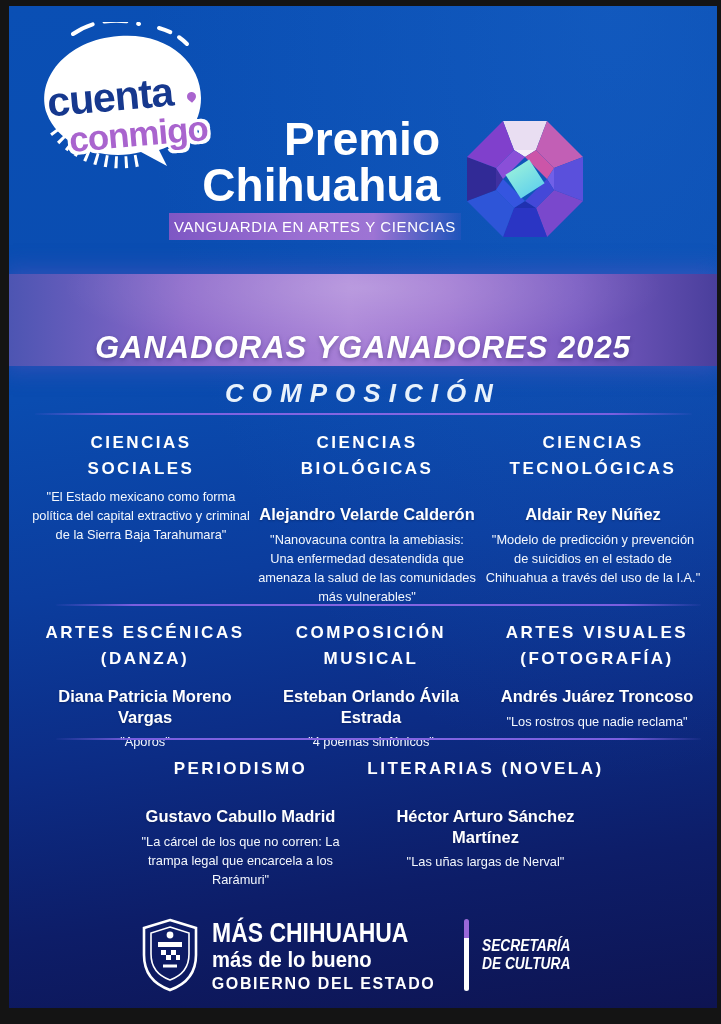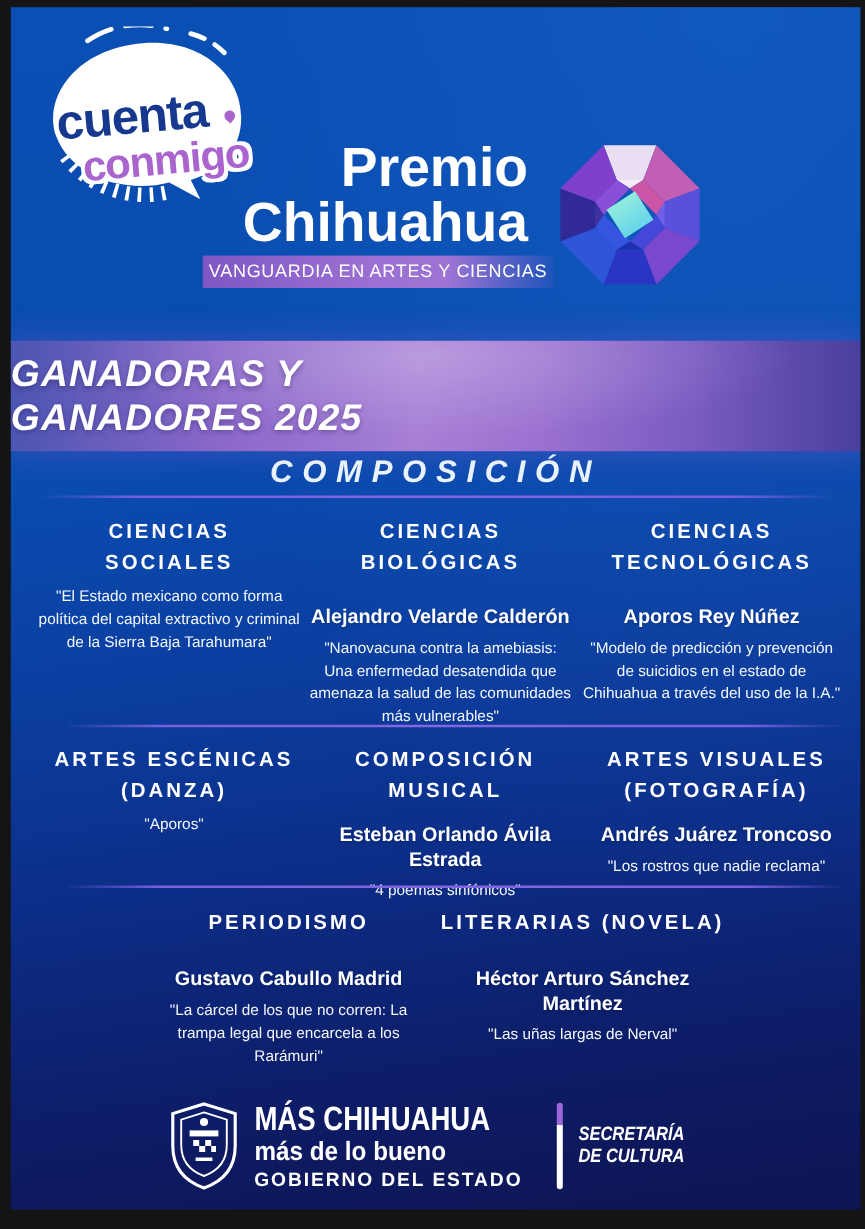--- a/index.html
+++ b/index.html
@@ -33,26 +33,26 @@
   .tagline-band {
     position:absolute; left:160px; top:207px; width:292px; height:27px;
     background:linear-gradient(90deg, #7e57c4 0%, #9a6fd2 45%, #9d74d4 70%, rgba(120,90,205,0.15) 100%);
     display:flex; align-items:center; justify-content:center;
   }
   .tagline-band span { color:#fff; font-size:15px; font-weight:500; letter-spacing:0.6px; }
   .gem { position:absolute; left:456px; top:105px; width:120px; height:136px; }
 
   
   .banner {
-    position:absolute; left:0; top:278px; width:708px; height:92px;
+    position:absolute; left:0; top:268px; width:708px; height:92px;
     background:
       radial-gradient(ellipse at 50% 15%, rgba(255,255,255,0.22), transparent 60%),
       linear-gradient(90deg, #4d55b2 0%, #8c68ca 25%, #a77fd6 48%, #9b71d0 62%, #7a5cc2 80%, #4a3f9c 100%);
     box-shadow:0 0 22px 4px rgba(120,90,200,0.35);
-    display:flex; flex-direction:column; align-items:flex-start; justify-content:center;
+    display:flex; align-items:flex-end; justify-content:center;
   }
   .banner-line { color:#fff; font-size:31px; font-weight:800; font-style:italic;
     letter-spacing:1px; line-height:1.16; text-shadow:0 2px 4px rgba(30,20,80,0.35); }
 
   
   .section-title { position:absolute; left:0; top:372px; width:708px; text-align:center;
     color:#e9f2fb; font-size:26px; font-weight:700; font-style:italic; letter-spacing:8px; }
   .divider { position:absolute; height:2px; border-radius:2px;
     background:linear-gradient(90deg, rgba(110,85,220,0.05), #7a5fe0 12%, #8566e2 50%, #7a5fe0 88%, rgba(110,85,220,0.05)); }
   .divider-a { top:407px; left:26px; width:657px; }
@@ -155,31 +155,32 @@
       </div>
       <div class="cat-col">
         <div class="cat-header">CIENCIAS
 BIOLÓGICAS</div>
         <div class="winner-name">Alejandro Velarde Calderón</div>
         <div class="winner-work">"Nanovacuna contra la amebiasis: Una enfermedad desatendida que amenaza la salud de las comunidades más vulnerables"</div>
       </div>
       <div class="cat-col">
         <div class="cat-header">CIENCIAS
 TECNOLÓGICAS</div>
-        <div class="winner-name">Aporos Rey Núñez</div>
+        <div class="winner-name">Aldair Rey Núñez</div>
         <div class="winner-work">"Modelo de predicción y prevención de suicidios en el estado de Chihuahua a través del uso de la I.A."</div>
       </div>
     </div>
 
     <div class="divider divider-b"></div>
 
     <div class="cat-row row-2">
       <div class="cat-col">
         <div class="cat-header">ARTES ESCÉNICAS
 (DANZA)</div>
+        <div class="winner-name">Diana Patricia Moreno Vargas</div>
         <div class="winner-work">"Aporos"</div>
       </div>
       <div class="cat-col">
         <div class="cat-header">COMPOSICIÓN
 MUSICAL</div>
         <div class="winner-name">Esteban Orlando Ávila Estrada</div>
         <div class="winner-work">"4 poemas sinfónicos"</div>
       </div>
       <div class="cat-col">
         <div class="cat-header">ARTES VISUALES

